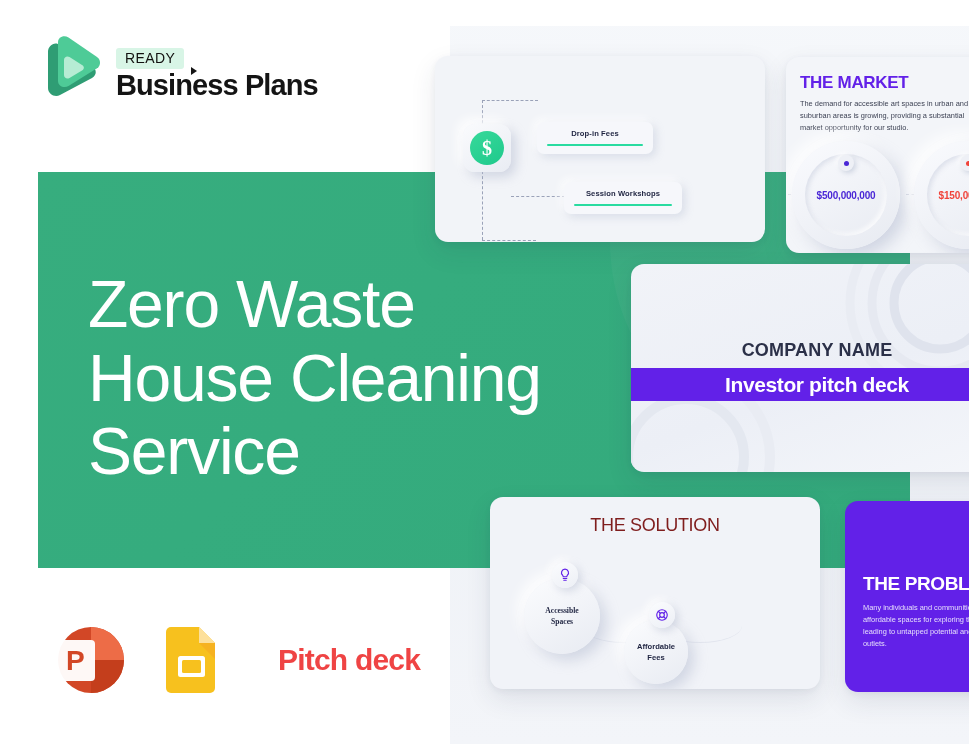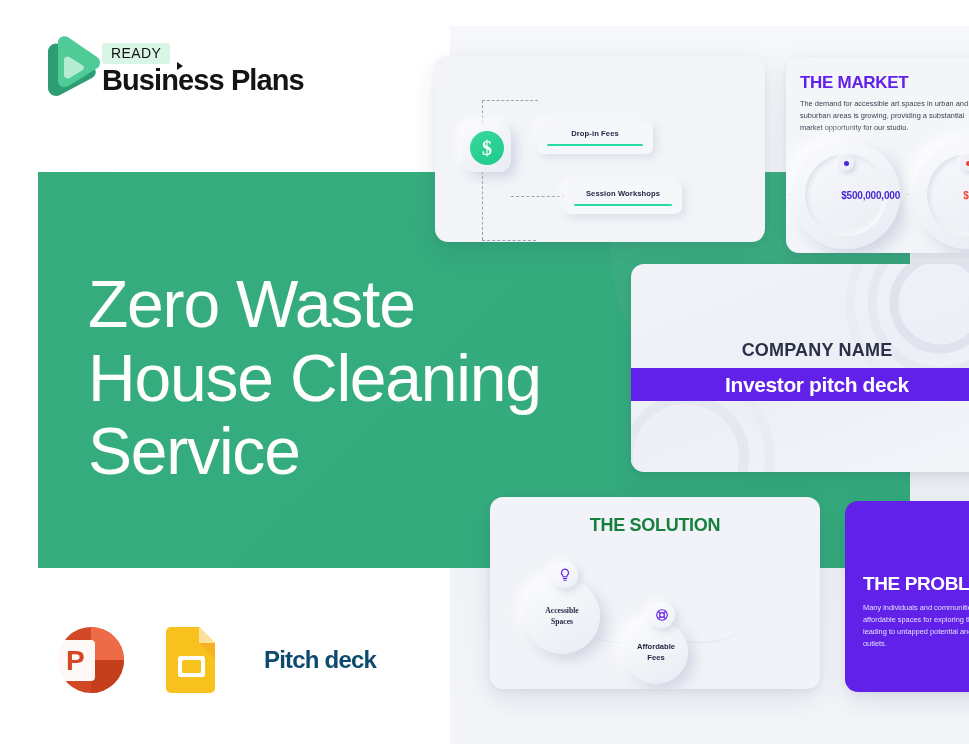--- a/index.html
+++ b/index.html
@@ -31,21 +31,21 @@
     left: 38px; top: 172px; width: 872px; height: 396px;
     background: linear-gradient(135deg,#37ad7e 0%, #35ac7e 40%, #34aa7c 100%);
     overflow: hidden;
   }
   .hero-green:after{
     content:"";position:absolute;right:-120px;top:-140px;width:420px;height:420px;
     border-radius:50%;background:rgba(255,255,255,0.035);
   }
 
   
-  .brand { position: absolute; left: 40px; top: 36px; display: flex; align-items: center; }
+  .brand { position: absolute; left: 40px; top: 36px; display: flex; align-items: flex-end; gap: 14px; }
   .logo-mark { position: relative; width: 62px; height: 64px; }
   .logo-mark svg { display:block; }
 
   .brand-text { display: flex; flex-direction: column; gap: 1px; padding-top: 2px; }
   .ready-badge {
     align-self: flex-start;
     background: #d8f5e6; color: #12100f;
     font-size: 14px; font-weight: 500; letter-spacing: .4px;
     padding: 2px 9px 3px 9px; border-radius: 3px;
     font-family: "Liberation Sans", sans-serif;
@@ -63,21 +63,21 @@
   
   .hero-title {
     position: absolute; left: 88px; top: 268px;
     color: #ffffff; font-size: 66px; line-height: 1.115;
     font-weight: 400; letter-spacing: -1.2px; white-space: pre-line;
   }
 
   
   .format-row { position: absolute; left: 44px; top: 618px; display: flex; align-items: center; gap: 22px; }
   .fmt-icon { width: 84px; height: 84px; position: relative; }
-  .fmt-label { font-size: 24px; font-weight: 700; color: #0c4a6e; letter-spacing: -0.8px; margin-left: 8px; }
+  .fmt-label { font-size: 30px; font-weight: 700; color: #ef4444; letter-spacing: -0.8px; margin-left: 22px; }
 
   
   .slide { position: absolute; background: #f1f3f8; border-radius: 13px;
            box-shadow: 0 10px 26px rgba(40,48,80,.10), 0 2px 6px rgba(40,48,80,.06);
            overflow: hidden; }
 
   
   .s-bm { left: 435px; top: 56px; width: 330px; height: 186px; background:#f2f4f8; }
   .bm-purple {
     position: absolute; right: 0; top: 0; width: 148px; height: 100%;
@@ -109,21 +109,21 @@
   
   .s-mkt { left: 786px; top: 57px; width: 262px; height: 196px; background:#f3f5f9; }
   .mkt-title { position:absolute; left:14px; top:16px; color:#6221e8; font-size:17px; font-weight:800; letter-spacing:-0.3px;}
   .mkt-desc { position:absolute; left:14px; top:41px; width:170px; color:#3d4254; font-size:7.4px; line-height:1.62;}
   .mkt-circles { position:absolute; left:6px; top:84px; display:flex; gap:14px; }
   .mkt-c { width:108px; position:relative; }
   .mkt-disc {
     width:108px;height:108px;border-radius:50%;
     background:linear-gradient(150deg,#fafbfe,#e7eaf1);
     box-shadow: 7px 7px 16px rgba(160,170,195,.42), -7px -7px 16px rgba(255,255,255,.95);
-    display:flex;align-items:center;justify-content:flex-end;position:relative;
+    display:flex;align-items:center;justify-content:center;position:relative;
   }
   .mkt-disc:before{content:"";position:absolute;inset:13px;border-radius:50%;
     box-shadow: inset 2px 2px 5px rgba(160,170,195,.30), inset -2px -2px 5px rgba(255,255,255,.9);}
   .mkt-dot{position:absolute;left:50%;top:14px;transform:translateX(-50%);
     width:16px;height:16px;border-radius:50%;background:#eef0f6;
     box-shadow: 2px 2px 5px rgba(160,170,195,.45), -2px -2px 5px rgba(255,255,255,.9);
     display:flex;align-items:center;justify-content:center;}
   .mkt-dot i{width:5px;height:5px;border-radius:50%;display:block;}
   .mkt-val{font-size:10px;font-weight:800;letter-spacing:-0.2px;position:relative;z-index:2;}
   .mkt-sep{position:absolute;top:137px;height:0;border-top:1.2px dashed #b9bfd0;}
@@ -135,21 +135,21 @@
   .cmp-arcs2 { position:absolute; left:-60px; bottom:-100px; width:230px; height:230px; }
   .cmp-name { position:absolute; left:0; right:0; top:76px; text-align:center;
               font-size:18px; font-weight:800; color:#2b3048; letter-spacing:.2px; }
   .cmp-band { position:absolute; left:0; right:0; top:104px; height:33px; background:#6221e8;
               display:flex; align-items:center; justify-content:center; }
   .cmp-band span { color:#fff; font-size:21px; font-weight:800; letter-spacing:-0.4px; }
 
   
   .s-sol { left: 490px; top: 497px; width: 330px; height: 192px; background:#f1f3f8; }
   .sol-title { position:absolute; left:0; right:0; top:18px; text-align:center;
-               color:#15803d; font-size:18px; font-weight:700; letter-spacing:-0.3px;}
+               color:#7f1d1d; font-size:18px; font-weight:400; letter-spacing:-0.3px;}
   .sol-desc { position:absolute; left:38px; right:38px; top:44px; text-align:center;
               color:#3d4254; font-size:7.4px; line-height:1.66; }
   .sol-node { position:absolute; }
   .sol-ball { border-radius:50%; background:linear-gradient(150deg,#fbfcfe,#e8ebf2);
       box-shadow: 6px 6px 14px rgba(160,170,195,.40), -6px -6px 14px rgba(255,255,255,.95);
       display:flex; align-items:center; justify-content:center; text-align:center;
       font-size:7.6px; font-weight:800; color:#1e2340; line-height:1.45; }
   .sol-badge { position:absolute; width:26px;height:26px;border-radius:50%;
       background:linear-gradient(150deg,#fbfcfe,#eceff5);
       box-shadow: 3px 3px 8px rgba(160,170,195,.40), -3px -3px 8px rgba(255,255,255,.95);

